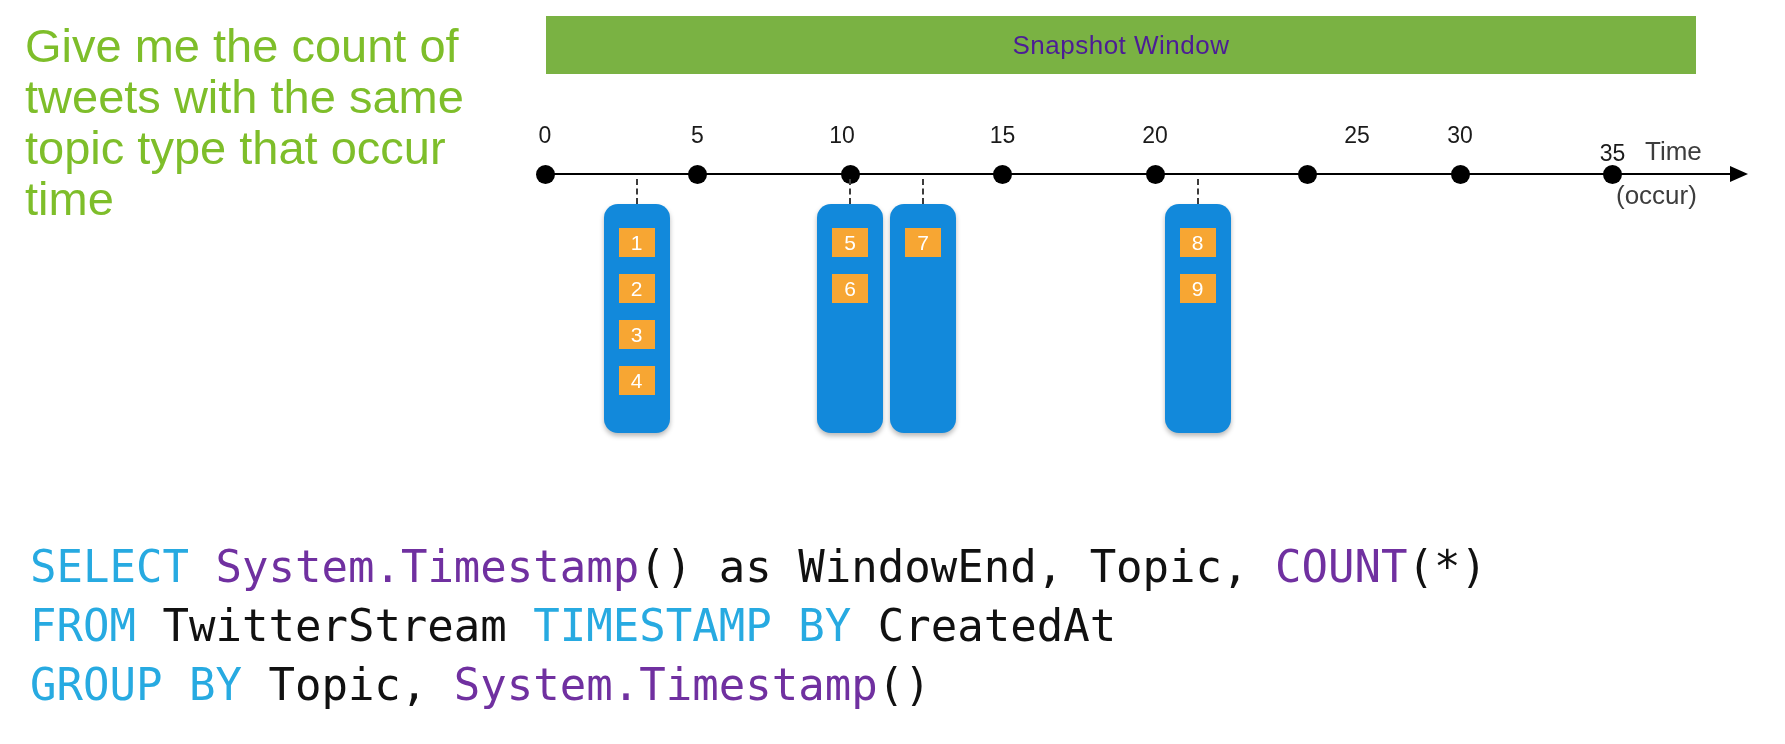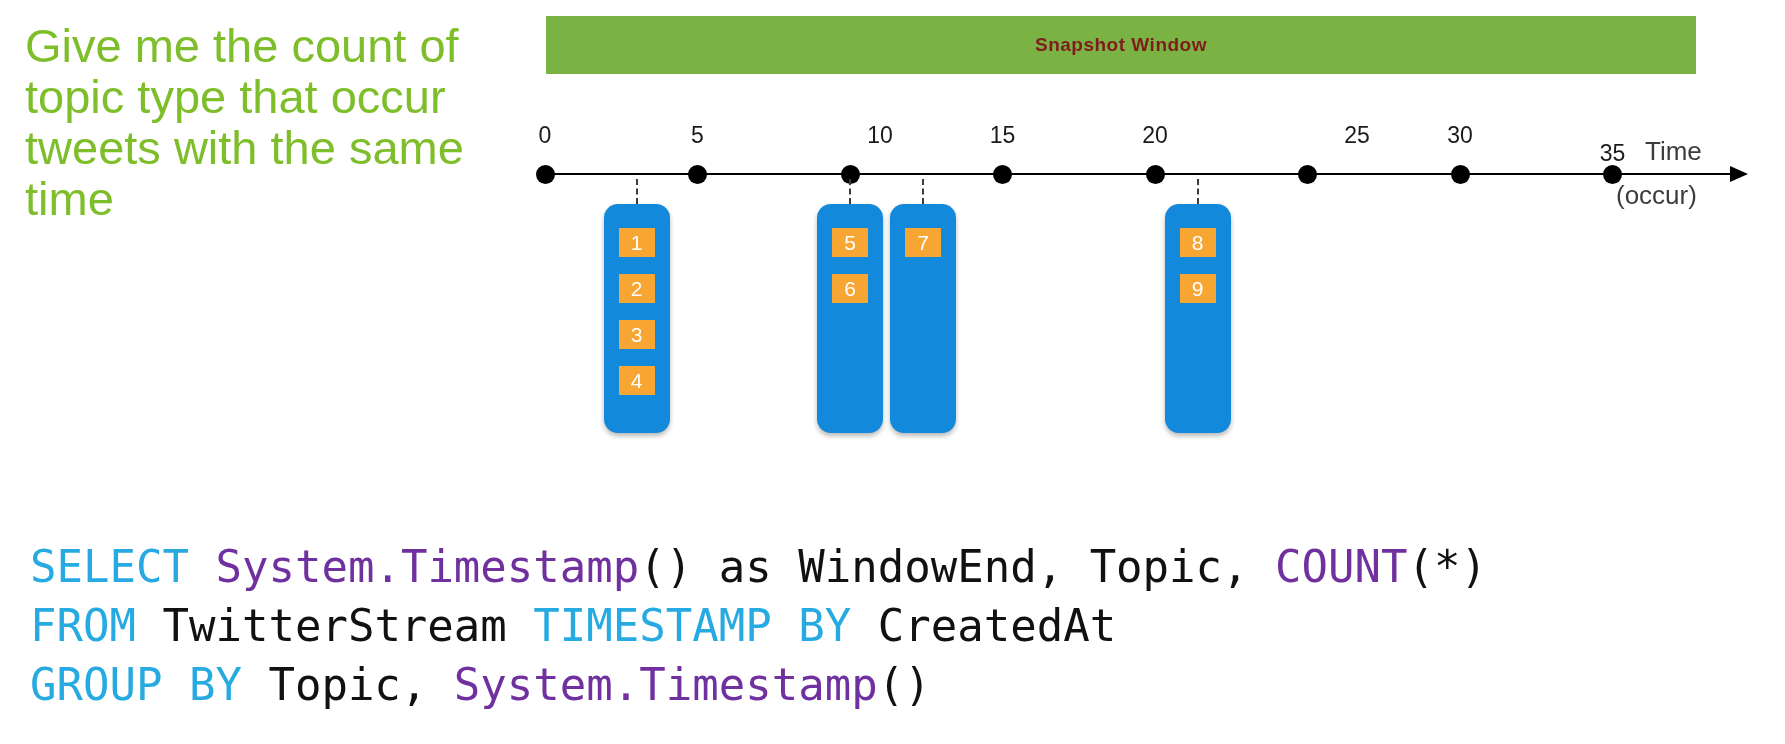--- a/index.html
+++ b/index.html
@@ -10,21 +10,21 @@
   
   .question { position:absolute; left:25px; top:20px; color:var(--q-green,#7EBE2A); }
   .question .qline { font-size:47px; line-height:51px; white-space:nowrap; }
 
   
   .banner {
     position:absolute; left:546px; top:16px; width:1150px; height:58px;
     background:var(--banner-green,#7AB243);
     display:flex; align-items:center; justify-content:center;
   }
-  .banner .banner-text { color:#7f1d1d; font-size:19px; font-weight:700; letter-spacing:0.5px; }
+  .banner .banner-text { color:#4c1d95; font-size:26px; font-weight:400; letter-spacing:0.5px; }
 
   
   .axis-line { position:absolute; left:545px; top:173px; width:1192px; height:2px; background:#000; }
   .arrowhead {
     position:absolute; left:1730px; top:166px; width:0; height:0;
     border-left:18px solid #000; border-top:8px solid transparent; border-bottom:8px solid transparent;
   }
   .dot { position:absolute; top:165px; width:19px; height:19px; border-radius:50%; background:#000; }
   .tick-label { position:absolute; top:122px; width:64px; text-align:center; font-size:23px; color:#1a1a1a; }
   .time-label { position:absolute; left:1645px; top:136px; font-size:26px; color:#3d3d3d; }
@@ -49,39 +49,39 @@
   }
   .code-line { white-space:pre; }
 </style>
 </head>
 <body>
 
 <div class="stage">
 
   <div class="question">
     <div class="qline">Give me the count of</div>
+    <div class="qline">tweets with the same</div>
     <div class="qline">topic type that occur</div>
-    <div class="qline">tweets with the same</div>
     <div class="qline">time</div>
   </div>
 
   <div class="banner">
     <span class="banner-text">Snapshot Window</span>
   </div>
 
   <div>
     <div class="axis-line"></div>
     <div class="arrowhead"></div>
     <div id="ticks">
         <div class="dot" style="left: 535.5px;"></div>
         <div class="tick-label" style="left: 513px;">0</div>
         <div class="dot" style="left: 688px;"></div>
         <div class="tick-label" style="left: 665.5px;">5</div>
         <div class="dot" style="left: 840.5px;"></div>
-        <div class="tick-label" style="left: 848px;">10</div>
+        <div class="tick-label" style="left: 810px;">10</div>
         <div class="dot" style="left: 993px;"></div>
         <div class="tick-label" style="left: 970.5px;">15</div>
         <div class="dot" style="left: 1145.5px;"></div>
         <div class="tick-label" style="left: 1123px;">20</div>
         <div class="dot" style="left: 1298px;"></div>
         <div class="tick-label" style="left: 1325px;">25</div>
         <div class="dot" style="left: 1450.5px;"></div>
         <div class="tick-label" style="left: 1428px;">30</div>
         <div class="dot" style="left: 1603px;"></div>
         <div class="tick-label" style="left: 1580.5px; margin-top: 18px;">35</div>

